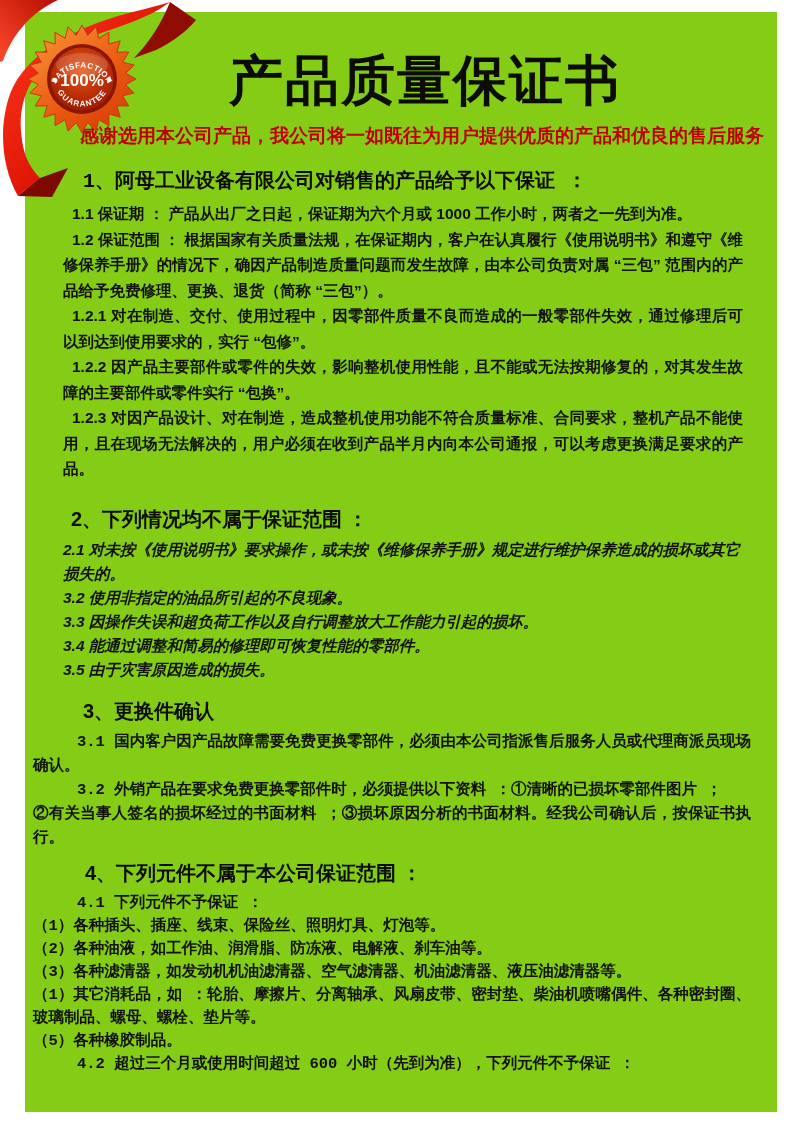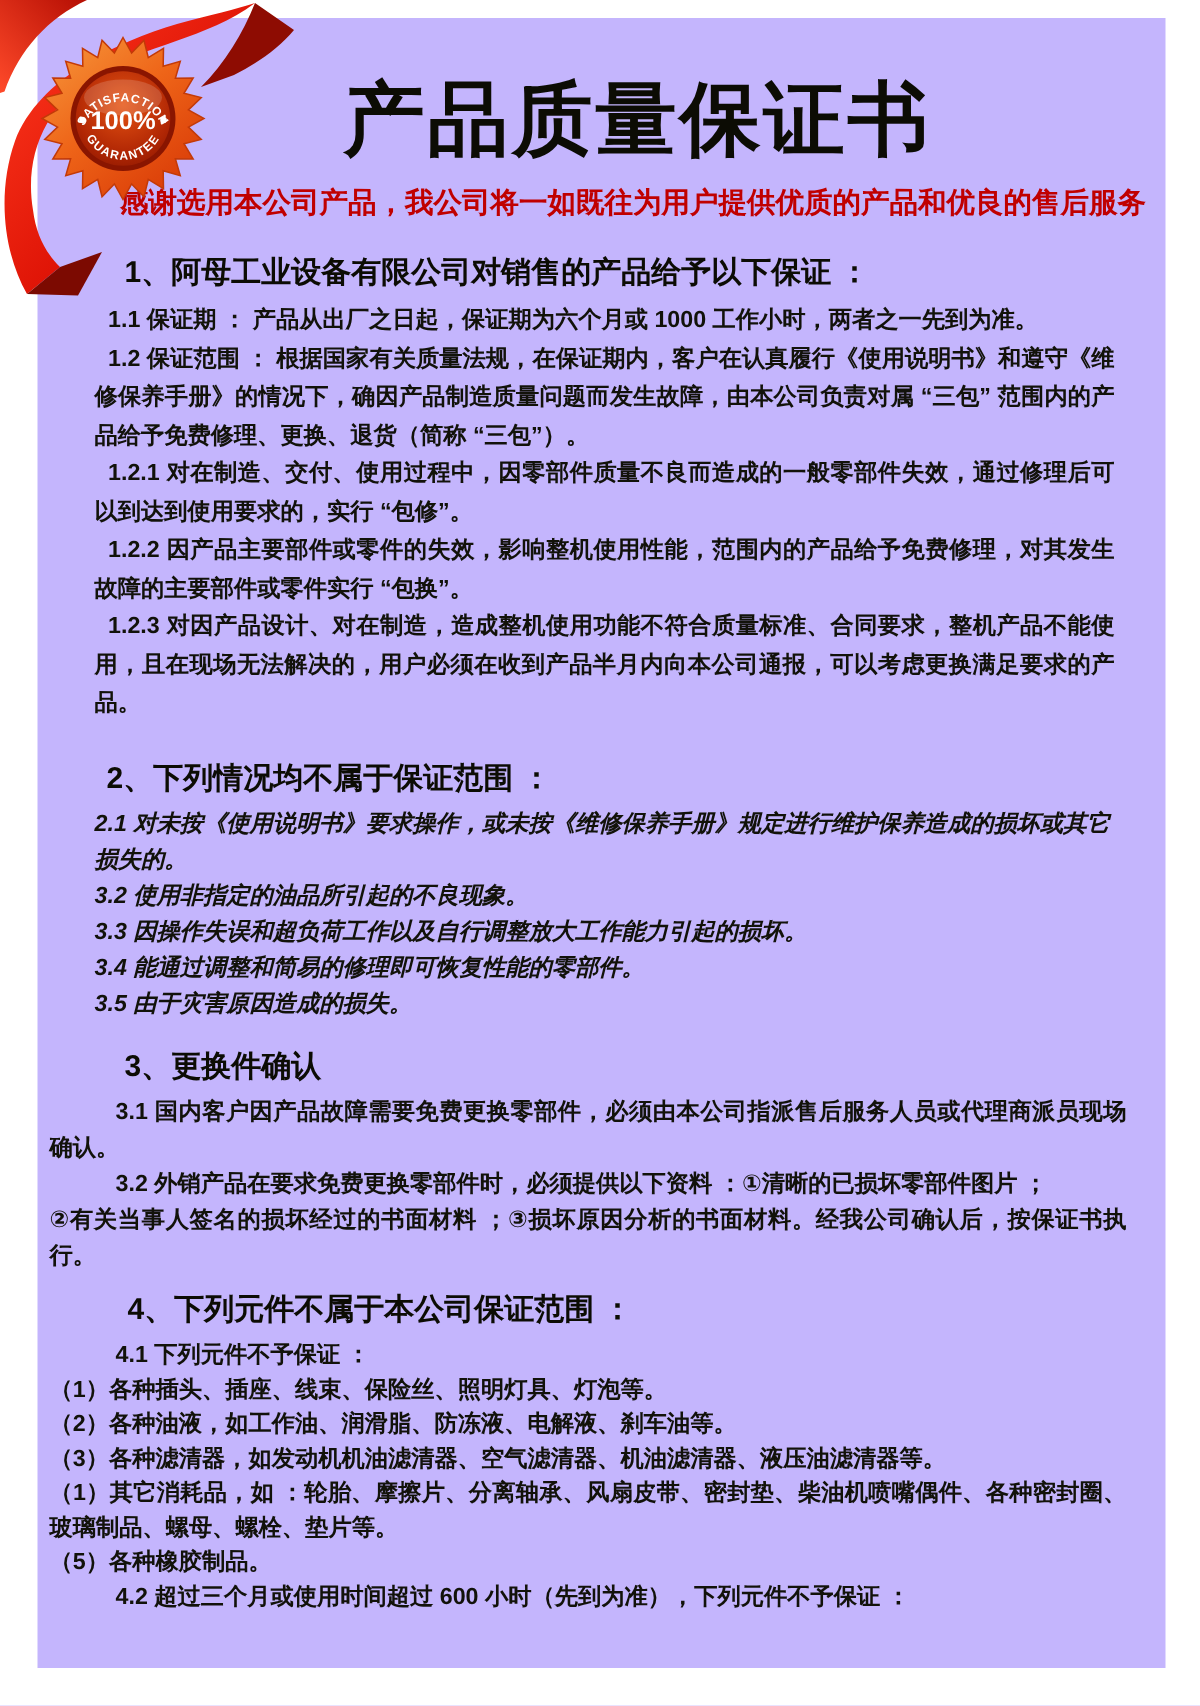--- a/index.html
+++ b/index.html
@@ -3,21 +3,21 @@
 <meta charset="utf-8">
 <style>
   html,body{margin:0;padding:0;}
   body{
     width:800px;height:1137px;background:#ffffff;overflow:hidden;
     font-family:"Liberation Sans","DejaVu Sans",sans-serif;
   }
   .canvas{position:relative;width:800px;height:1137px;background:#ffffff;}
   .page{
     position:absolute;left:25px;top:12px;width:752px;height:1100px;
-    background:#c4b5fd;overflow:hidden;color:#12120a;
+    background:#84cc16;overflow:hidden;color:#12120a;
   }
   .badge{position:absolute;left:0;top:0;width:200px;height:200px;z-index:5;}
 
   .doc-title{
     margin:38px 0 0 0;padding-left:48px;text-align:center;
     font-size:54px;line-height:60px;font-weight:900;letter-spacing:2px;color:#0c0c04;
     white-space:nowrap;
   }
   .doc-subtitle{
     margin-top:13px;padding-left:42px;text-align:center;
@@ -25,37 +25,37 @@
     white-space:nowrap;
   }
 
   .block-a{padding:0 34px 0 38px;}
   .block-b{padding:0 26px 0 8px;}
 
   .sec-heading{
     font-size:20px;line-height:26px;font-weight:bold;color:#0c0c04;
     margin:0 0 6px 20px;
   }
-  #sec1 .sec-heading{margin-top:20px;}
+  #sec1 .sec-heading{margin-top:20px;font-family:Liberation Mono, monospace;}
   #sec2 .sec-heading{margin-top:24px;margin-left:8px;}
   #sec3 .sec-heading{margin-top:16px;margin-left:50px;}
   #sec4 .sec-heading{margin-top:10px;margin-left:52px;}
 
   .para{
     font-size:15.5px;line-height:25.5px;margin:0;font-weight:600;
     text-align:justify;text-indent:9px;color:#12120a;
   }
   .item{
     font-size:15.5px;line-height:24px;margin:0;font-weight:600;
     color:#12120a;
     font-style:italic;
   }
   .para-b{
     font-size:15.5px;line-height:24px;margin:0;font-weight:600;
-    text-align:justify;color:#12120a;
+    text-align:justify;color:#12120a;font-family:Liberation Mono, monospace;
   }
   #sec4 .para-b{line-height:23px;}
   .ind{text-indent:44px;}
   .flush{text-indent:0;}
 </style>
 </head>
 <body>
 
 <div class="canvas">
 
@@ -63,21 +63,21 @@
 
     <h1 class="doc-title">产品质量保证书</h1>
 
     <div class="doc-subtitle">感谢选用本公司产品，我公司将一如既往为用户提供优质的产品和优良的售后服务</div>
 
     <section id="sec1" class="block-a">
       <h2 class="sec-heading">1、阿母工业设备有限公司对销售的产品给予以下保证 ：</h2>
       <p class="para">1.1 保证期 ： 产品从出厂之日起，保证期为六个月或 1000 工作小时，两者之一先到为准。</p>
       <p class="para">1.2 保证范围 ： 根据国家有关质量法规，在保证期内，客户在认真履行《使用说明书》和遵守《维修保养手册》的情况下，确因产品制造质量问题而发生故障，由本公司负责对属 “三包” 范围内的产品给予免费修理、更换、退货（简称 “三包”）。</p>
       <p class="para">1.2.1 对在制造、交付、使用过程中，因零部件质量不良而造成的一般零部件失效，通过修理后可以到达到使用要求的，实行 “包修”。</p>
-      <p class="para">1.2.2 因产品主要部件或零件的失效，影响整机使用性能，范围内的产品给予免费修理，对其发生故障的主要部件或零件实行 “包换”。</p>
+      <p class="para">1.2.2 因产品主要部件或零件的失效，影响整机使用性能，且不能或无法按期修复的，对其发生故障的主要部件或零件实行 “包换”。</p>
       <p class="para">1.2.3 对因产品设计、对在制造，造成整机使用功能不符合质量标准、合同要求，整机产品不能使用，且在现场无法解决的，用户必须在收到产品半月内向本公司通报，可以考虑更换满足要求的产品。</p>
     </section>
 
     <section id="sec2" class="block-a">
       <h2 class="sec-heading">2、下列情况均不属于保证范围 ：</h2>
       <p class="item">2.1 对未按《使用说明书》要求操作，或未按《维修保养手册》规定进行维护保养造成的损坏或其它损失的。</p>
       <p class="item">3.2 使用非指定的油品所引起的不良现象。</p>
       <p class="item">3.3 因操作失误和超负荷工作以及自行调整放大工作能力引起的损坏。</p>
       <p class="item">3.4 能通过调整和简易的修理即可恢复性能的零部件。</p>
       <p class="item">3.5  由于灾害原因造成的损失。</p>

